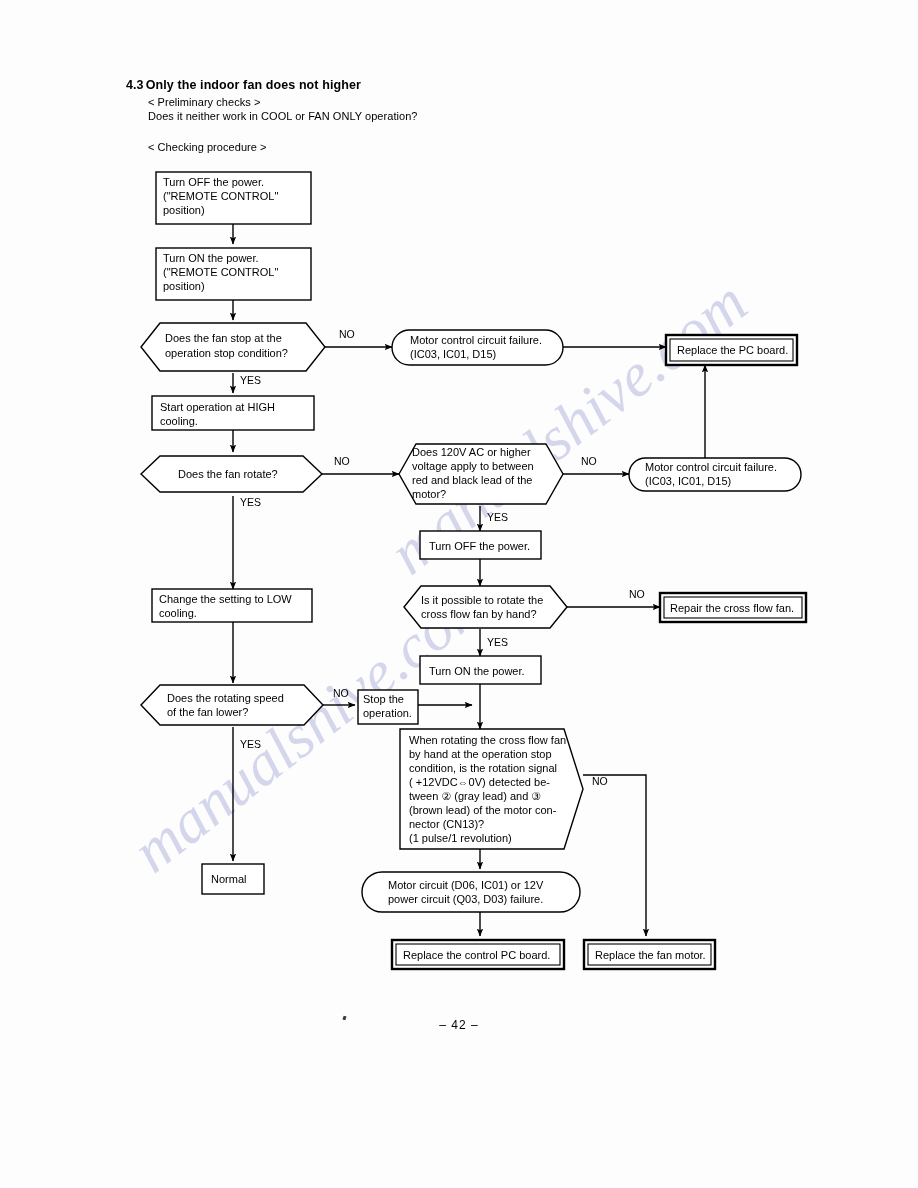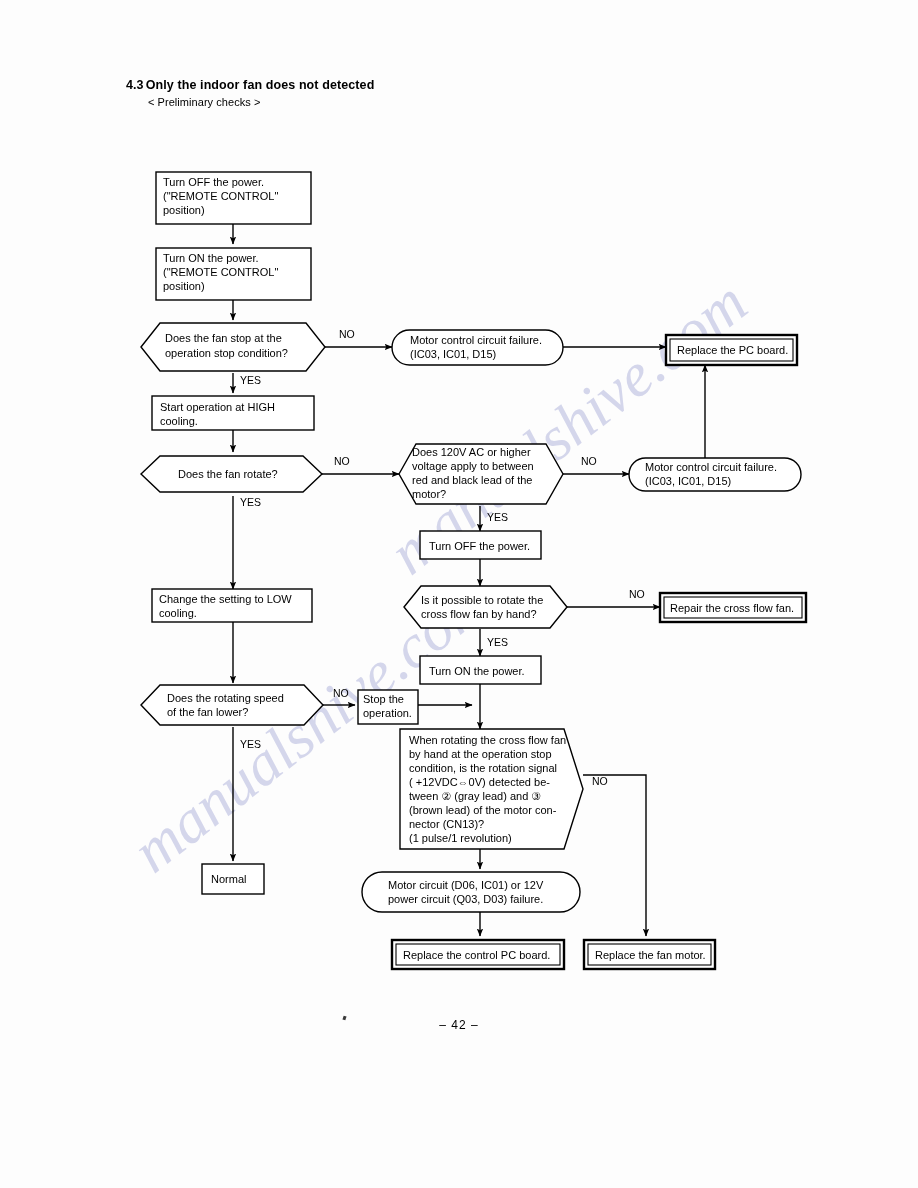--- a/index.html
+++ b/index.html
@@ -92,23 +92,25 @@
 </head>
 <body>
 
 <div id="page">
 
   <div class="wm" id="wm1">manualshive.com</div>
   <div class="wm" id="wm2">manualshive.com</div>
 
   <div class="heading-block">
     <p class="sec-title">
-      <span class="num">4.3</span><span>Only the indoor fan does not detected</span>
+      <span class="num">4.3</span><span>Only the indoor fan does not higher</span>
     </p>
     <p class="sub-line">&lt; Preliminary checks &gt;</p>
+    <p class="sub-line">Does it neither work in COOL or FAN ONLY operation?</p>
+    <p class="sub-line gap">&lt; Checking procedure &gt;</p>
   </div>
 
   <svg id="flow" width="918" height="1000" viewBox="0 0 918 1000">
 
     <defs>
       <marker id="ah" markerWidth="9" markerHeight="9" refX="7.4" refY="3.2" orient="auto" markerUnits="userSpaceOnUse">
         <path d="M0,0 L8,3.2 L0,6.4 L1.6,3.2 Z" fill="#000"></path>
       </marker>
     </defs>
 

